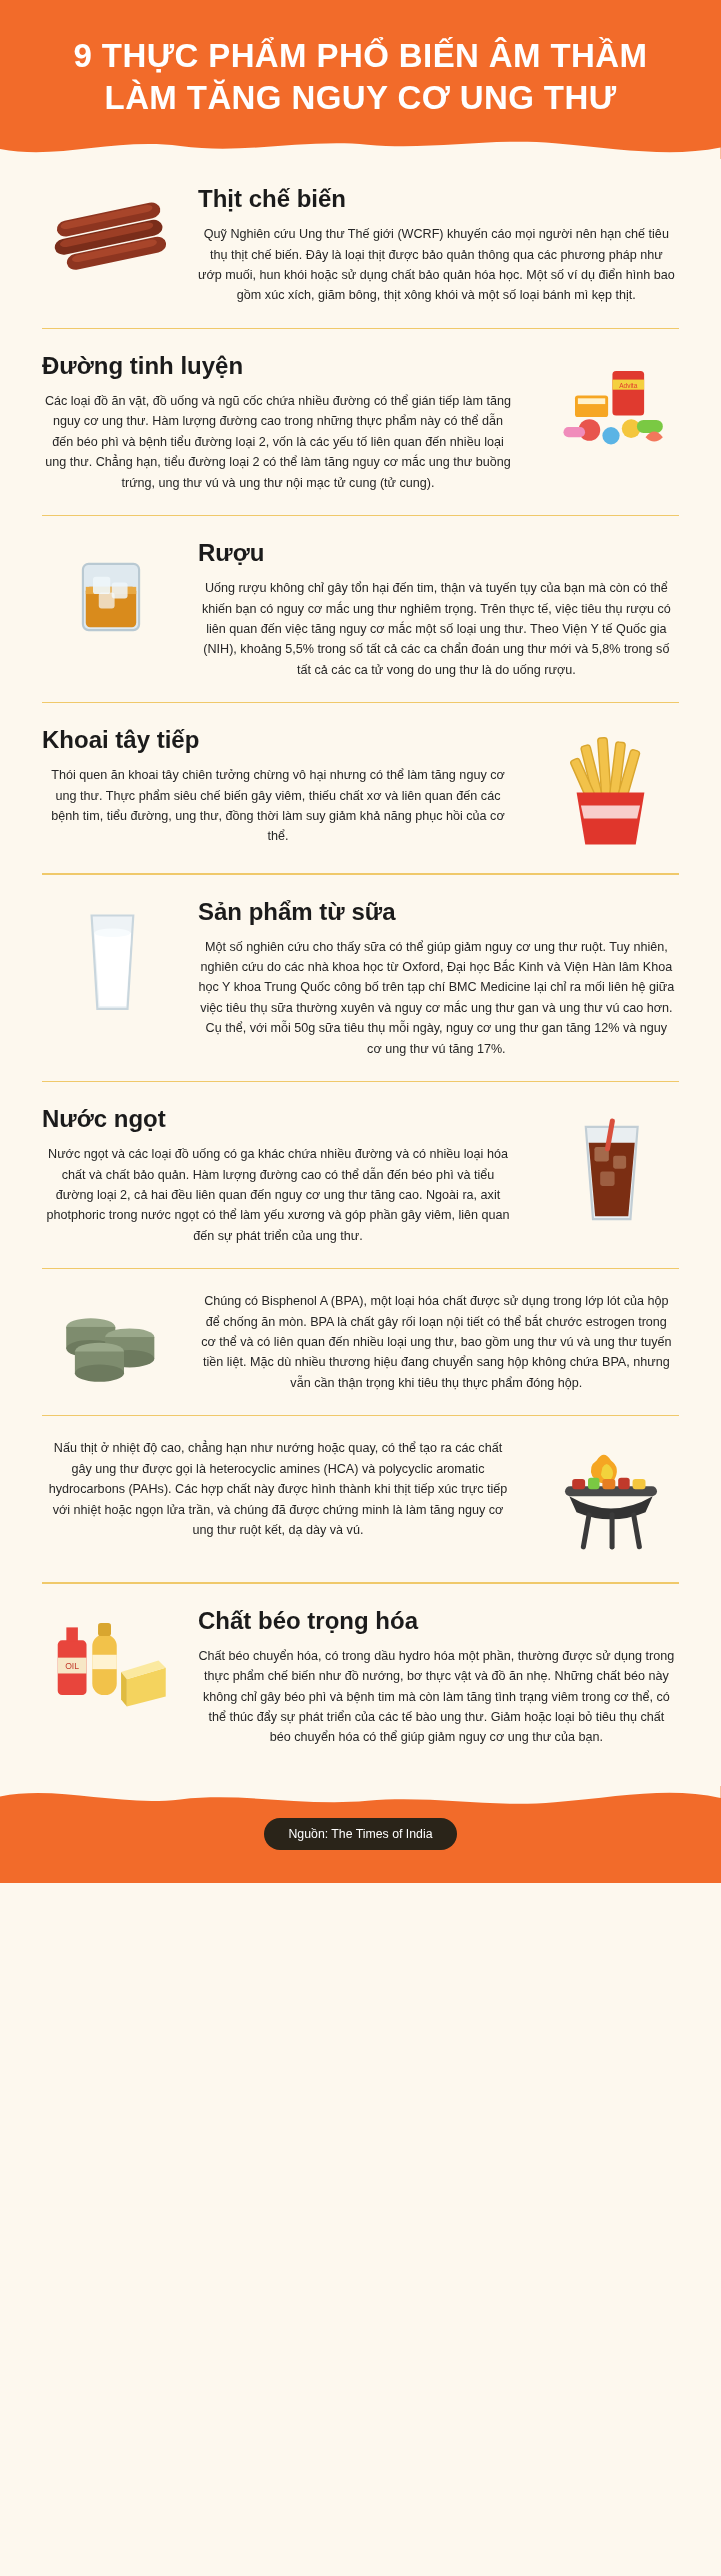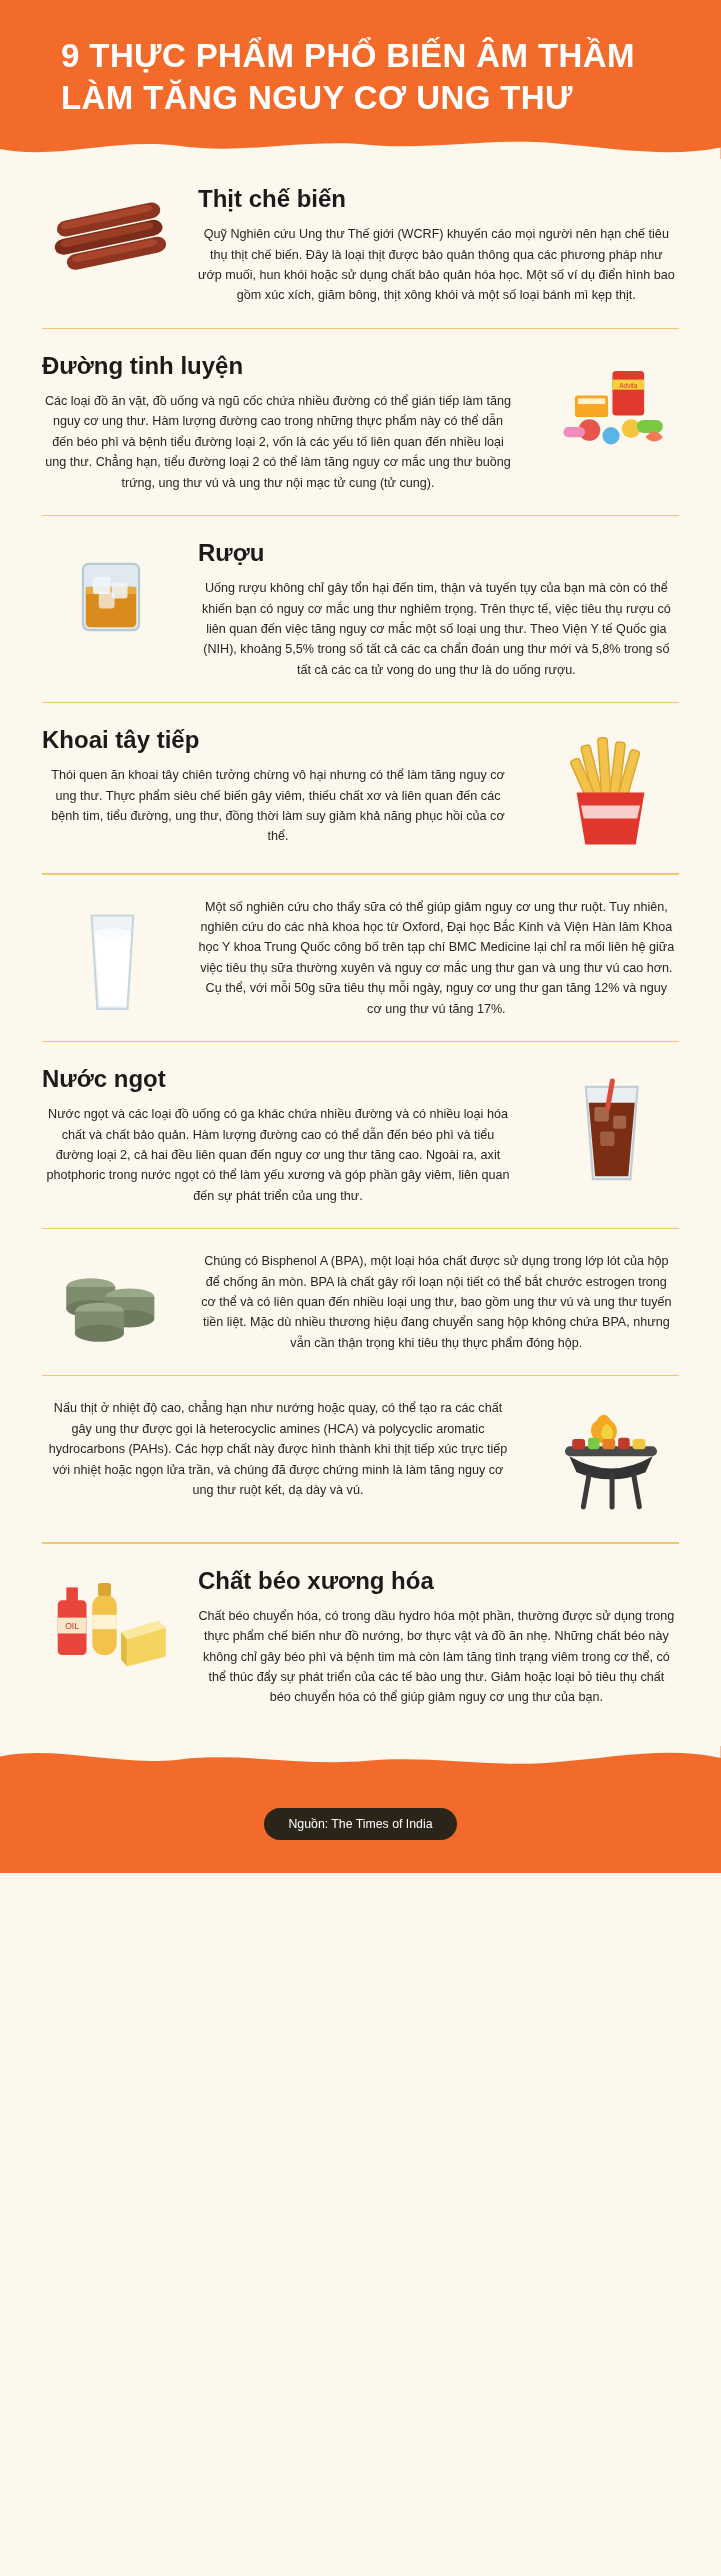--- a/index.html
+++ b/index.html
@@ -12,22 +12,22 @@
     width: 721px;
     min-height: 2576px;
     background: #fdf8ee;
     position: relative;
     overflow: hidden;
   }
 
   
   .header {
     background: #f26b2a;
-    padding: 35px 43px 40px 61px;
-    text-align: left;
+    padding: 35px 43px 40px 43px;
+    text-align: center;
     position: relative;
   }
   .header h1 {
     color: #ffffff;
     font-size: 33px;
     line-height: 1.28;
     font-weight: bold;
     letter-spacing: 0.4px;
     text-transform: uppercase;
   }
@@ -93,21 +93,20 @@
   }
   .source-pill {
     display: inline-block;
     background: #2a2419;
     color: #ffffff;
     font-size: 12.3px;
     padding: 9.4px 24.5px;
     border-radius: 16px;
     position: relative;
     z-index: 2;
-    margin-top: 30px;
   }
 
   
   .ill { display:block; }
 </style>
 </head>
 <body>
 
 <div class="page">
 
@@ -204,20 +203,21 @@
 
     <div class="section img-left">
       <div class="img-col">
         <svg class="ill" width="94" height="115" viewBox="0 0 130 160">
           <path d="M38,16 L96,16 L88,146 L46,146 Z" fill="#eef3f6" stroke="#c9d6dd" stroke-width="3"></path>
           <path d="M42,40 L93,40 L86,142 L49,142 Z" fill="#ffffff"></path>
           <ellipse cx="67" cy="40" rx="25" ry="6" fill="#f7fbfd"></ellipse>
         </svg>
       </div>
       <div class="text-col">
+        <h2 class="sec-title">Sản phẩm từ sữa</h2>
         <p class="sec-body">Một số nghiên cứu cho thấy sữa có thể giúp giảm nguy cơ ung thư ruột. Tuy nhiên, nghiên cứu do các nhà khoa học từ Oxford, Đại học Bắc Kinh và Viện Hàn lâm Khoa học Y khoa Trung Quốc công bố trên tạp chí BMC Medicine lại chỉ ra mối liên hệ giữa việc tiêu thụ sữa thường xuyên và nguy cơ mắc ung thư gan và ung thư vú cao hơn. Cụ thể, với mỗi 50g sữa tiêu thụ mỗi ngày, nguy cơ ung thư gan tăng 12% và nguy cơ ung thư vú tăng 17%.</p>
       </div>
     </div>
     <div class="divider"></div>
 
     <div class="section img-right">
       <div class="img-col">
         <svg class="ill" width="108" height="119" viewBox="0 0 150 165">
           <path d="M40,22 L112,22 L102,150 L50,150 Z" fill="#e9eef1" stroke="#c2ced5" stroke-width="3"></path>
           <path d="M44,44 L108,44 L99,146 L53,146 Z" fill="#7b2e13"></path>
@@ -290,21 +290,21 @@
           <text x="36" y="78" font-size="12" fill="#c0392b" text-anchor="middle" font-family="Liberation Sans">OIL</text>
           <rect x="64" y="30" width="34" height="84" rx="16" fill="#f2c24a"></rect>
           <rect x="72" y="14" width="18" height="18" rx="4" fill="#d9a62f"></rect>
           <rect x="64" y="58" width="34" height="20" fill="#fff3d1"></rect>
           <path d="M112,92 L166,76 L166,116 L112,130 Z" fill="#f4d35e"></path>
           <path d="M112,92 L166,76 L156,66 L104,82 Z" fill="#fbe9a0"></path>
           <path d="M104,82 L112,92 L112,130 L104,120 Z" fill="#e0bb3f"></path>
         </svg>
       </div>
       <div class="text-col">
-        <h2 class="sec-title">Chất béo xương hóa</h2>
+        <h2 class="sec-title">Chất béo trọng hóa</h2>
         <p class="sec-body">Chất béo chuyển hóa, có trong dầu hydro hóa một phần, thường được sử dụng trong thực phẩm chế biến như đồ nướng, bơ thực vật và đồ ăn nhẹ. Những chất béo này không chỉ gây béo phì và bệnh tim mà còn làm tăng tình trạng viêm trong cơ thể, có thể thúc đẩy sự phát triển của các tế bào ung thư. Giảm hoặc loại bỏ tiêu thụ chất béo chuyển hóa có thể giúp giảm nguy cơ ung thư của bạn.</p>
       </div>
     </div>
 
   </div>
 
   <div class="footer">
     <svg class="footer-wave" viewBox="0 0 1000 34" preserveAspectRatio="none">
       <path d="M0,0 L0,16 C80,0 160,30 250,20 C340,10 420,30 510,22 C600,14 680,32 770,24 C860,16 930,2 1000,18 L1000,0 Z" fill="#fdf8ee"></path>
     </svg>

